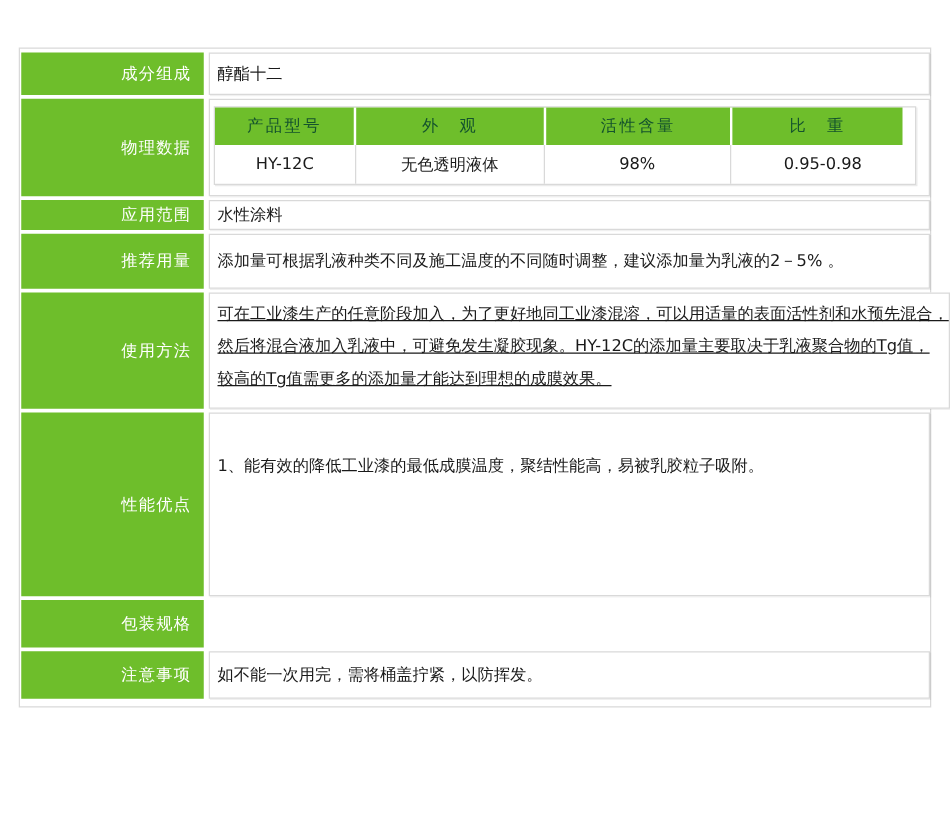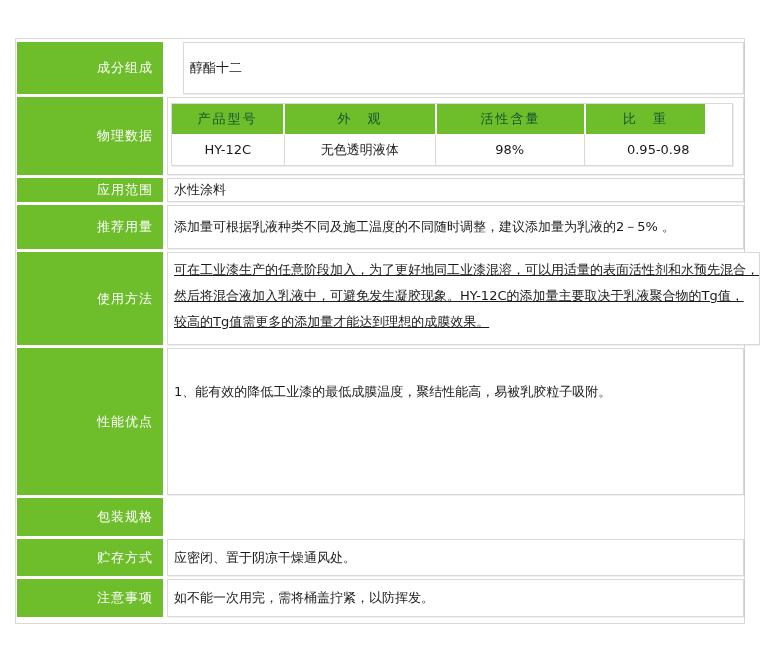--- a/index.html
+++ b/index.html
@@ -50,21 +50,21 @@
     flex: 1 1 auto;
     box-sizing: border-box;
     border: 1px solid var(--border, #d9d9d9);
     box-shadow: 1px 1px 0 rgba(0,0,0,0.06);
     background: #ffffff;
     display: flex;
     align-items: center;
     padding-left: 6px;
   }
   
-  .r-composition { height: 52px; gap: 16px; }
+  .r-composition { height: 34px; }
   .r-physical    { height: 78px; }
   .r-application { height: 24px; text-align: right; }
   .r-dosage      { height: 44px; }
   .r-usage       { height: 93px; }
   .r-advantages  { height: 147px; }
   .r-packaging   { height: 38px; }
   .r-storage     { height: 37px; }
   .r-notes       { height: 38px; }
 
   .content-cell.top-align {
@@ -103,21 +103,21 @@
   .ptable-cell.c1 { width: 152px; }
   .ptable-cell.c2 { width: 149px; }
   .ptable-cell.c3 { width: 148px; }
   .ptable-head .ptable-cell {
     height: 30px;
     background: var(--green, #6ebe2b);
     color: #14532d;
     border-right: 2px solid #ffffff;
     letter-spacing: 2px;
   }
-  .ptable-head .ptable-cell:last-child { border-right: none; width: 119px; }
+  .ptable-head .ptable-cell:last-child { border-right: none; width: 136px; }
   .ptable-body .ptable-cell {
     height: 31px;
     color: #1a1a1a;
     border-right: 1px solid var(--border, #d9d9d9);
   }
   .ptable-body .ptable-cell:last-child { border-right: none; }
 </style>
 </head>
 <body>
 
@@ -172,24 +172,20 @@
       <div class="label-cell">性能优点</div>
       <div class="content-cell top-align">
         <div class="para-line">1、能有效的降低工业漆的最低成膜温度，聚结性能高，易被乳胶粒子吸附。</div>
       </div>
     </div>
 
     <div class="row r-packaging">
       <div class="label-cell">包装规格</div>
     </div>
 
-    <div class="row r-storage">
-      <div class="label-cell">贮存方式</div>
-      <div class="content-cell">应密闭、置于阴凉干燥通风处。</div>
-    </div>
 
     <div class="row r-notes">
       <div class="label-cell">注意事项</div>
       <div class="content-cell">如不能一次用完，需将桶盖拧紧，以防挥发。</div>
     </div>
 
   </div>
 </div>
 
 </body></html>

